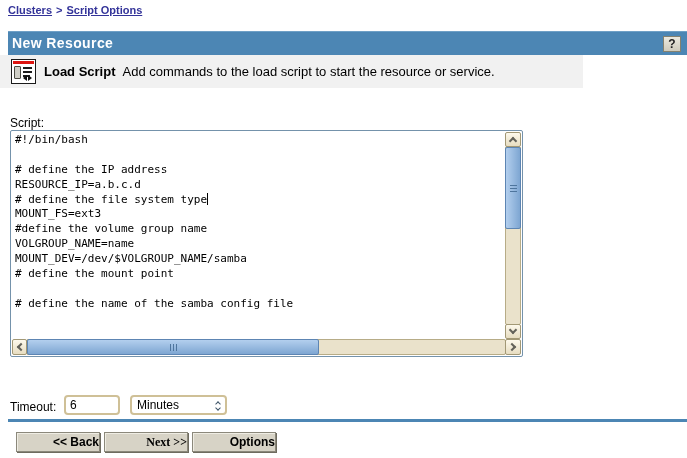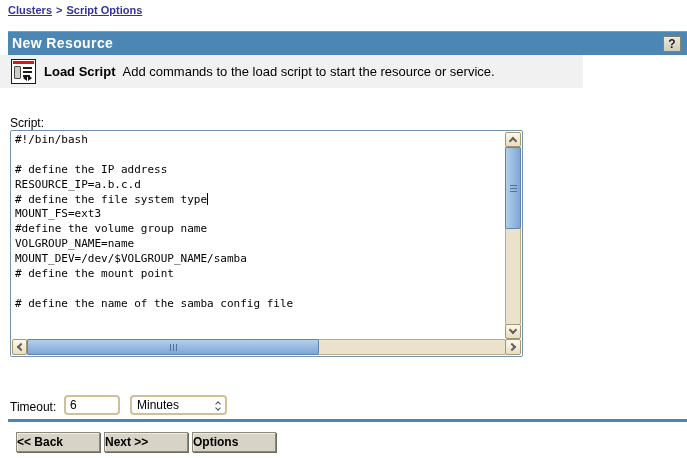--- a/index.html
+++ b/index.html
@@ -95,23 +95,23 @@
   .spinner { margin-left:auto; display:flex; flex-direction:column; align-items:center; }
   .spinner .chev-up   { margin-top:2px; }
   .spinner .chev-down { margin-top:0px; }
 
   
   .rule { position:absolute; left:8px; top:419px; width:679px; height:3px; background:#4c86b4; }
   .btn { position:absolute; top:432px; width:84px; height:20px;
          background:#d7d3c6; border:1px solid #8b887b;
          box-shadow:inset 1px 1px 0 #efede4, 1px 1px 0 #6e6b5f;
          font-family:"Liberation Sans",sans-serif; font-size:12px; font-weight:bold;
-         color:#000; text-align:left; cursor:pointer; }
+         color:#000; text-align:right; cursor:pointer; }
   .btn-back   { left:16px; }
-  .btn-next   { left:104px; }
+  .btn-next   { left:104px;font-family:Liberation Serif, serif; }
   .btn-cancel { left:192px; }
 </style>
 </head>
 <body>
 
 <div class="breadcrumb">
   <a>Clusters</a><span class="sep">&gt;</span><a>Script Options</a>
 </div>
 
 <div class="header-bar">

